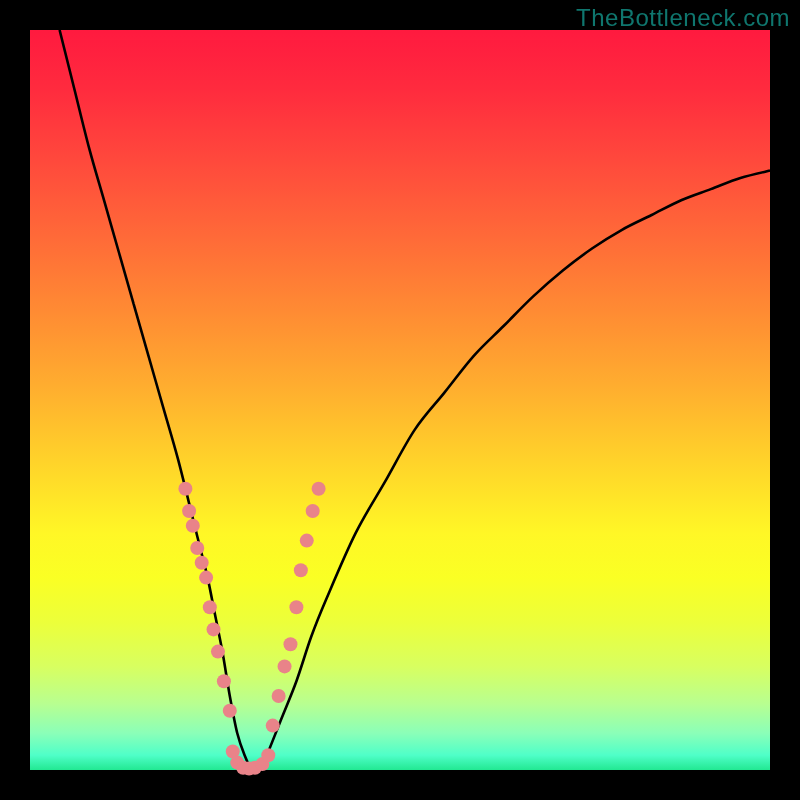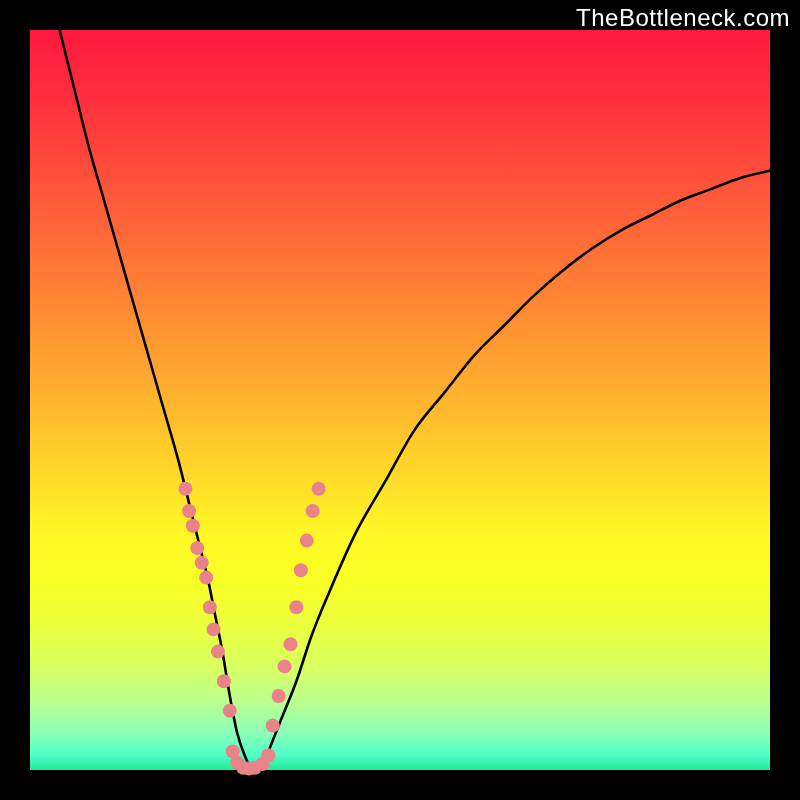--- a/index.html
+++ b/index.html
@@ -33,21 +33,21 @@
       #b8ff90 91%,
       #8bffb8 95%,
       #4fffc8 98%,
       #22e892 100%
     );
   }
   .watermark {
     position: absolute;
     top: 4px;
     right: 10px;
-    color: #ffffff;
+    color: #0f766e;
     font-size: 24px;
     letter-spacing: 0.5px;
     z-index: 10;
     user-select: none;
   }
   svg.plot {
     position: absolute;
     left: 30px;
     top: 30px;
     width: 740px;

